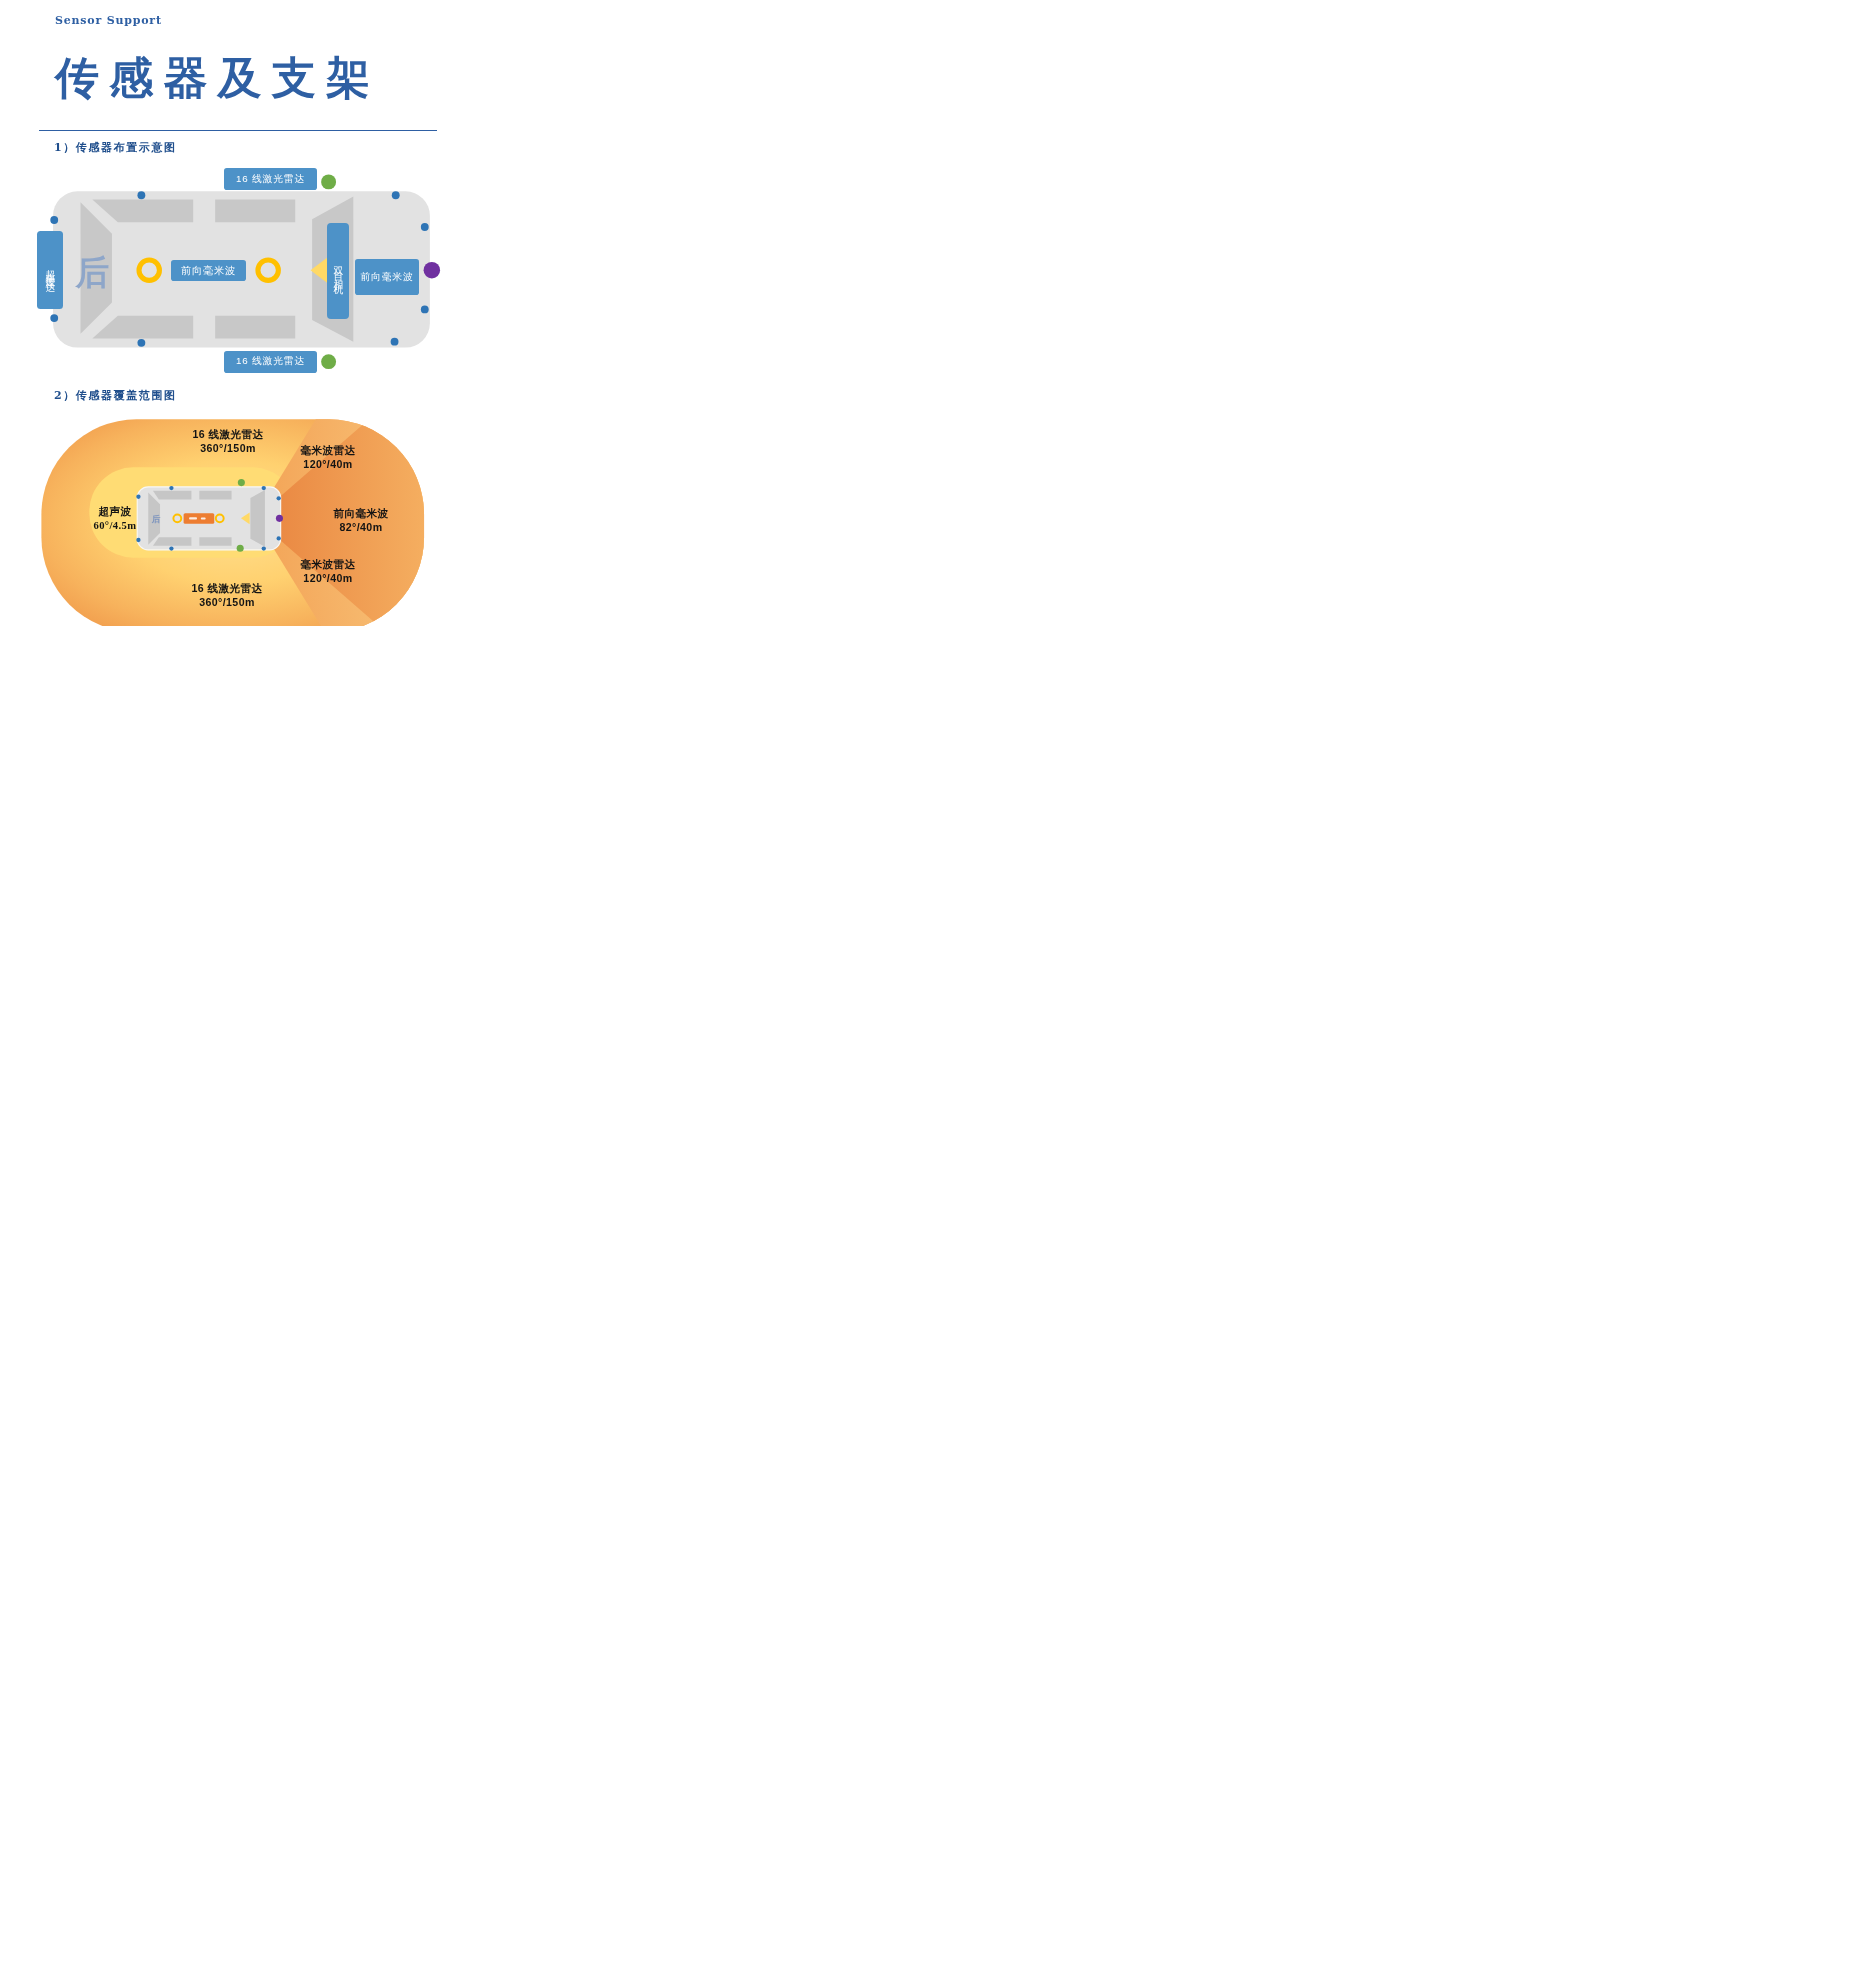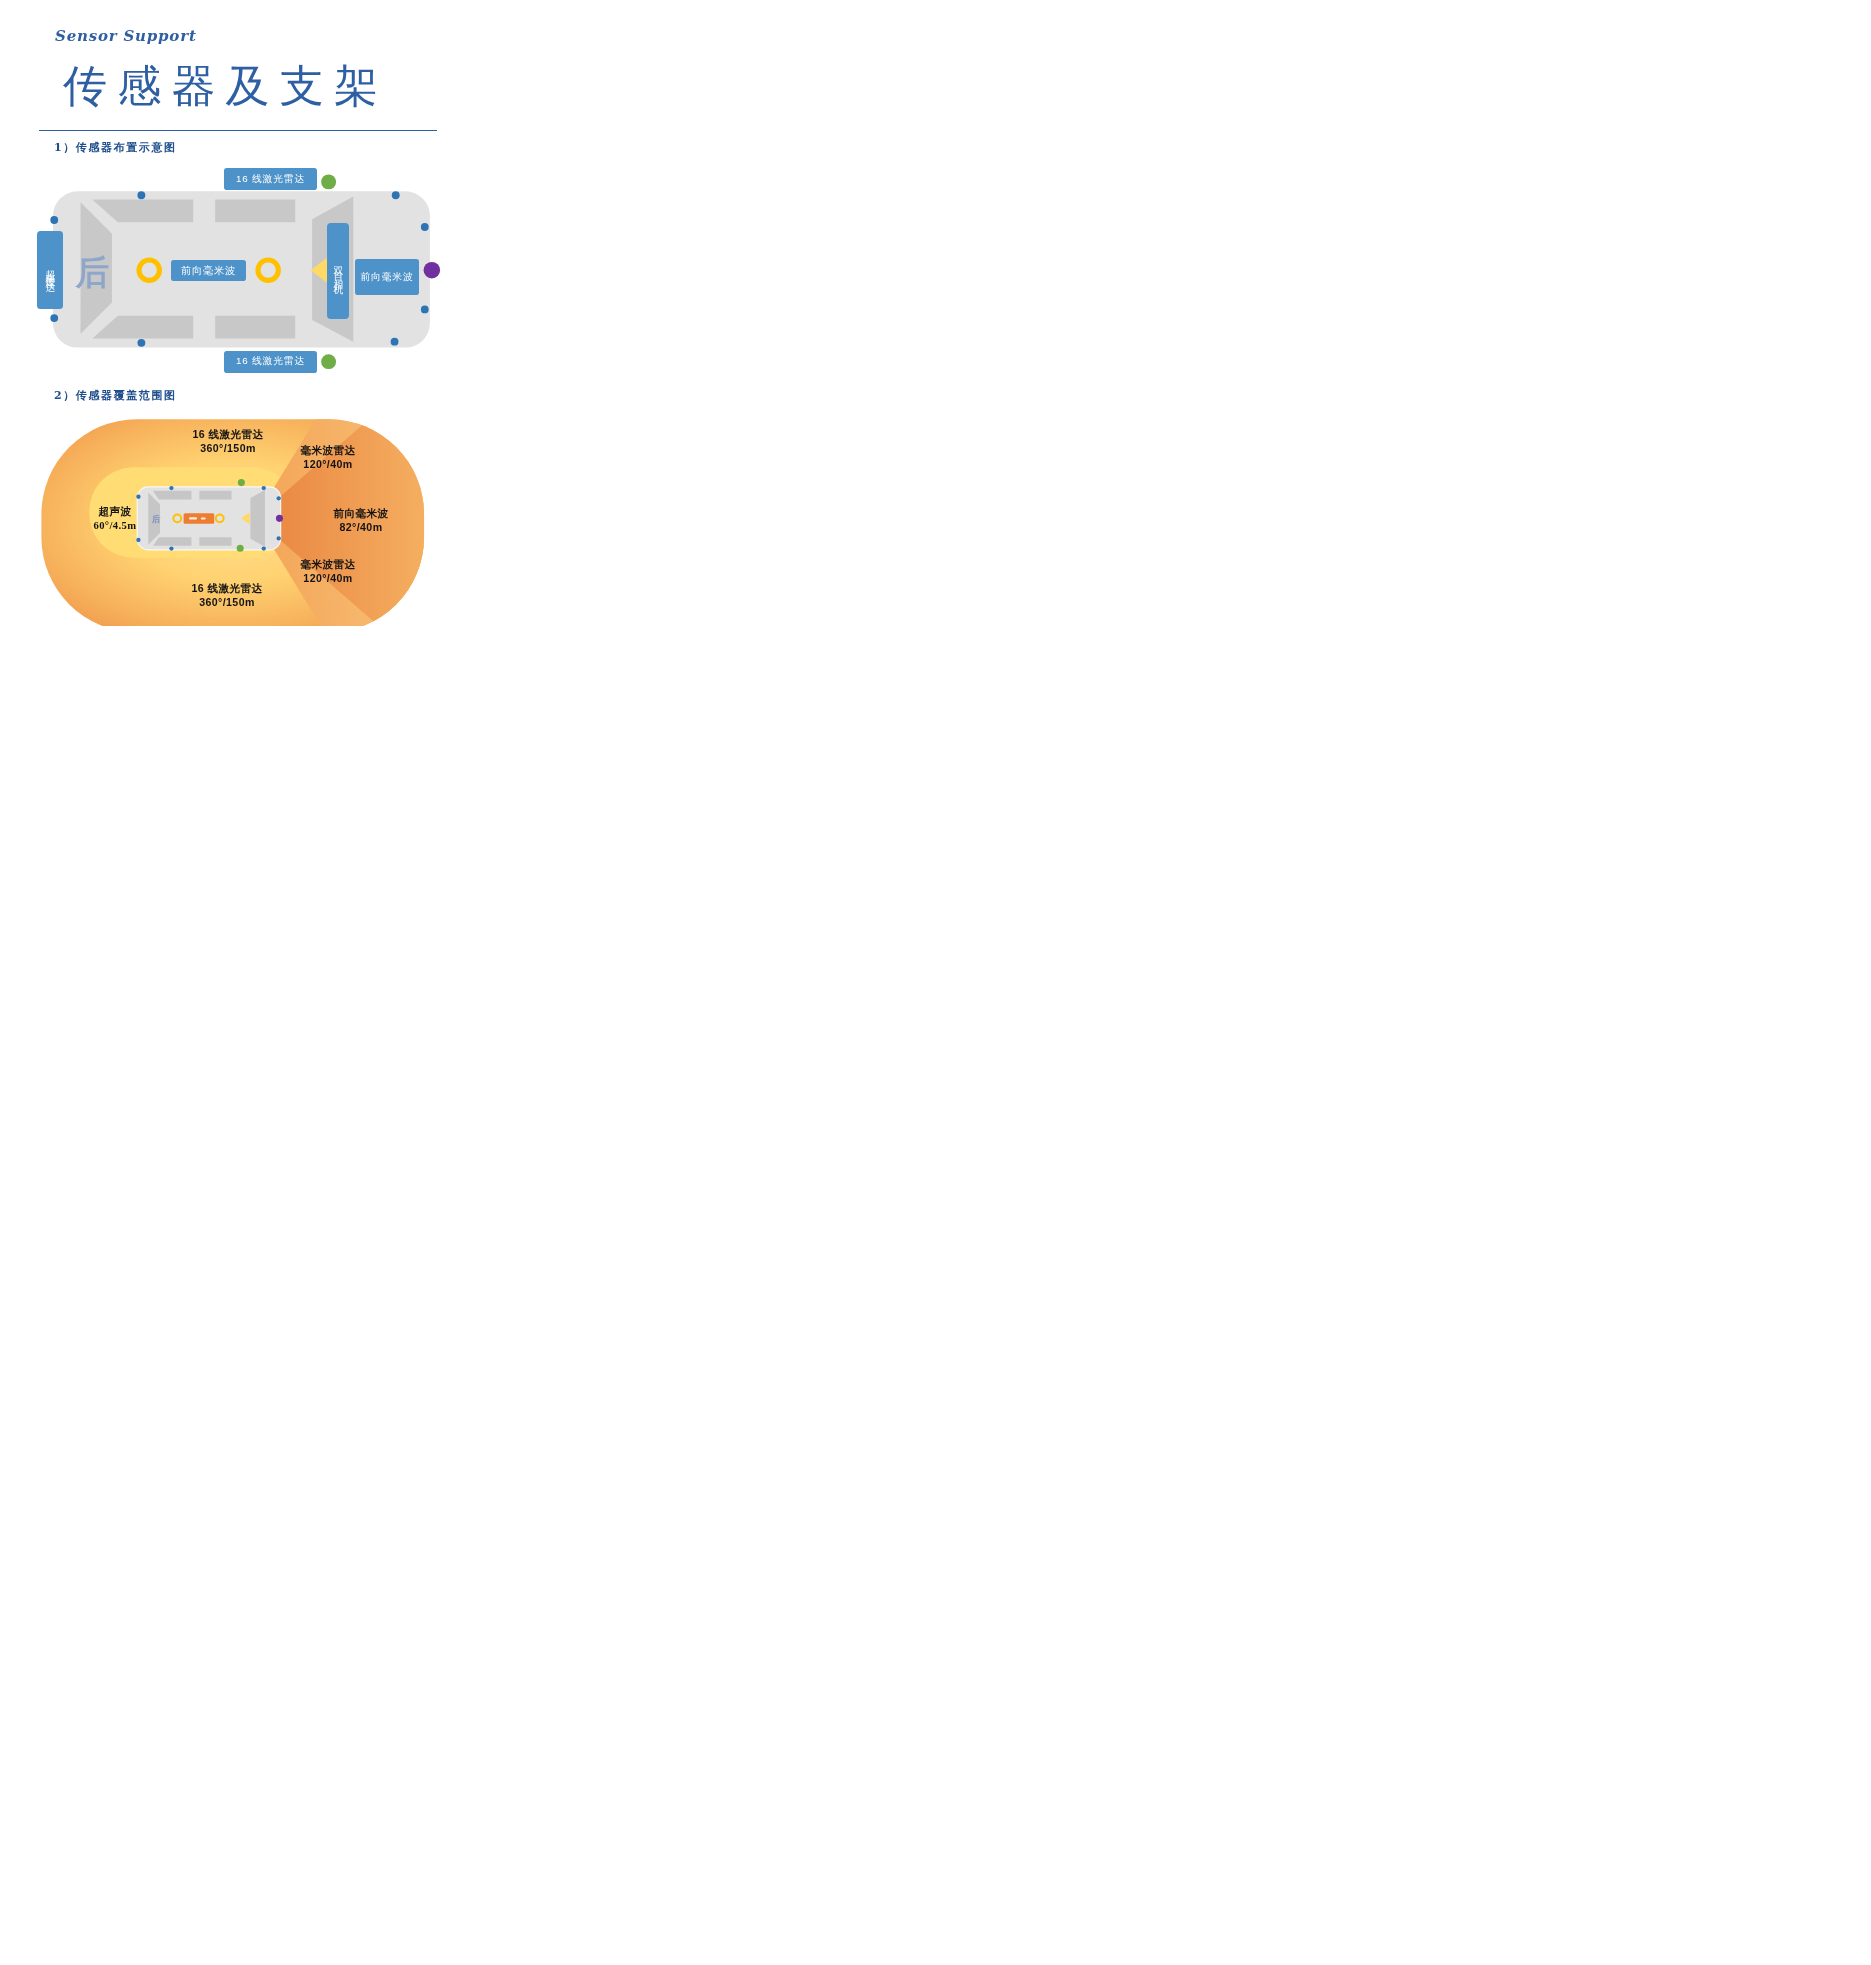--- a/index.html
+++ b/index.html
@@ -1,21 +1,21 @@
 <!DOCTYPE html>
 <html style="font-size:6.3px"><head>
 <meta charset="utf-8">
 <style>
   html,body{margin:0;padding:0;background:#ffffff;}
   .page{position:relative;width:484px;height:626px;background:#ffffff;overflow:hidden;
         font-family:"Liberation Sans",sans-serif;}
-  .brand-script{position:absolute;left:55px;top:27px;font-family:"DejaVu Serif",serif;
-        font-style:italic;font-weight:700;font-size:15px;color:#2E5FA3;letter-spacing:0.8px;}
-  .main-title{position:absolute;left:51px;top:46px;margin:12px;font-family:"DejaVu Serif",serif;
-        font-weight:400;font-size:44px;line-height:1.25;color:#2E5FA3;letter-spacing:10.2px;white-space:nowrap;text-align:right;}
+  .brand-script{position:absolute;left:55px;top:14px;font-family:"DejaVu Serif",serif;
+        font-weight:700;font-size:11px;color:#2E5FA3;letter-spacing:0.8px;}
+  .main-title{position:absolute;left:51px;top:46px;margin:4px;font-family:"DejaVu Serif",serif;
+        font-weight:700;font-size:44px;line-height:1.25;color:#2E5FA3;letter-spacing:10.2px;white-space:nowrap;text-align:right;}
   .divider{position:absolute;left:39px;top:130px;width:398px;height:1.2px;background:#2E5FA3;}
   .section-heading{position:absolute;margin:0;font-family:"DejaVu Serif",serif;font-weight:700;
         font-size:11px;color:#1F4E8C;letter-spacing:1.6px;white-space:nowrap;}
   .section-heading.s1{left:54px;top:140px;}
   .section-heading.s2{left:54px;top:388px;}
   .diagram-svg{position:absolute;}
   .blue-label{position:absolute;background:#4D92C8;color:#ffffff;border-radius:2.8px;display:flex;
         align-items:center;justify-content:center;font-size:9.8px;letter-spacing:0.8px;white-space:nowrap;}
   .blue-label .v{writing-mode:vertical-lr;text-orientation:upright;letter-spacing:4.7px;white-space:normal;}
   .cov-label{position:absolute;color:#141414;font-weight:700;font-size:10.6px;line-height:1.33;

